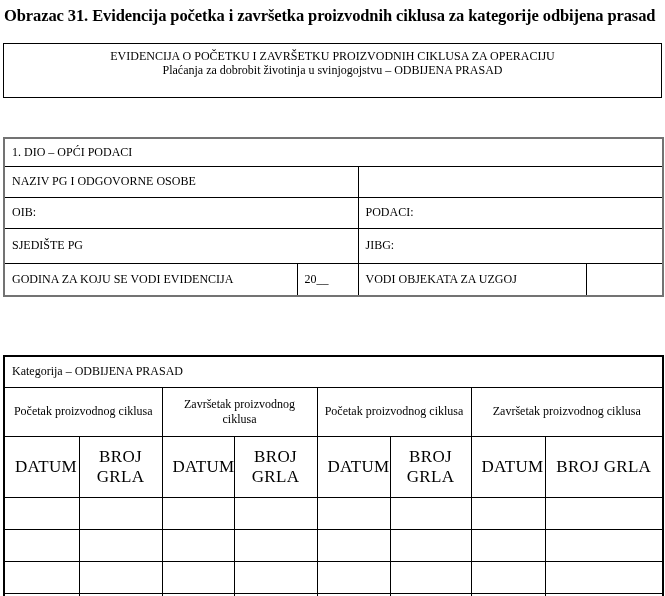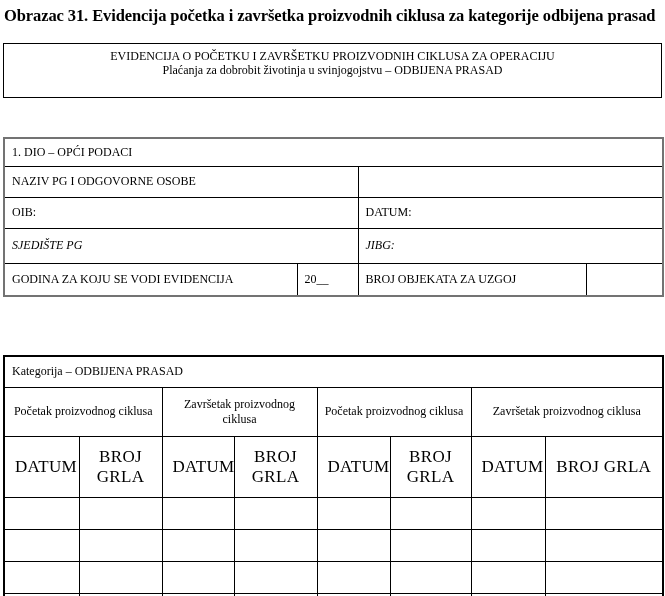--- a/index.html
+++ b/index.html
@@ -55,21 +55,21 @@
   table.tbl1 { border: 2px solid #737373; }
   table.tbl2 { border: 2px solid #000000; }
   .tbl1 td {
     padding: 2px 4px 2px 7px;
     text-align: left;
     vertical-align: middle;
   }
   .tbl1 tr.r1 { height: 28px; }
   .tbl1 tr.r2 { height: 31px; }
   .tbl1 tr.r3 { height: 31px; }
-  .tbl1 tr.r4 { height: 35px; font-style: italic; }
+  .tbl1 tr.r4 { height: 35px; }
   .tbl1 tr.r5 { height: 33px; padding-left: 16px; }
   .tbl2 tr.cat-row { height: 31px; }
   .tbl2 tr.cat-row td {
     text-align: left;
     padding: 2px 4px 2px 7px;
     vertical-align: middle;
   }
   .tbl2 tr.group-row { height: 49px; }
   .tbl2 tr.group-row th {
     text-align: center;
@@ -109,30 +109,30 @@
     <tbody>
         <tr class="r1">
       <td colspan="4">1. DIO – OPĆI PODACI</td>
     </tr>
     <tr class="r2">
       <td colspan="2">NAZIV PG I ODGOVORNE OSOBE</td>
       <td colspan="2"></td>
     </tr>
     <tr class="r3">
       <td colspan="2">OIB:</td>
-      <td colspan="2">DATUM:</td>
+      <td colspan="2">PODACI:</td>
     </tr>
     <tr class="r4">
       <td colspan="2">SJEDIŠTE PG</td>
       <td colspan="2">JIBG:</td>
     </tr>
     <tr class="r5">
       <td>GODINA ZA KOJU SE VODI EVIDENCIJA</td>
       <td>20__</td>
-      <td>BROJ OBJEKATA ZA UZGOJ</td>
+      <td>VODI OBJEKATA ZA UZGOJ</td>
       <td></td>
     </tr>
   </tbody>
     </table>
 
   <table class="tbl2">
     <colgroup>
       <col style="width:75px">
       <col style="width:83px">
       <col style="width:72px">

